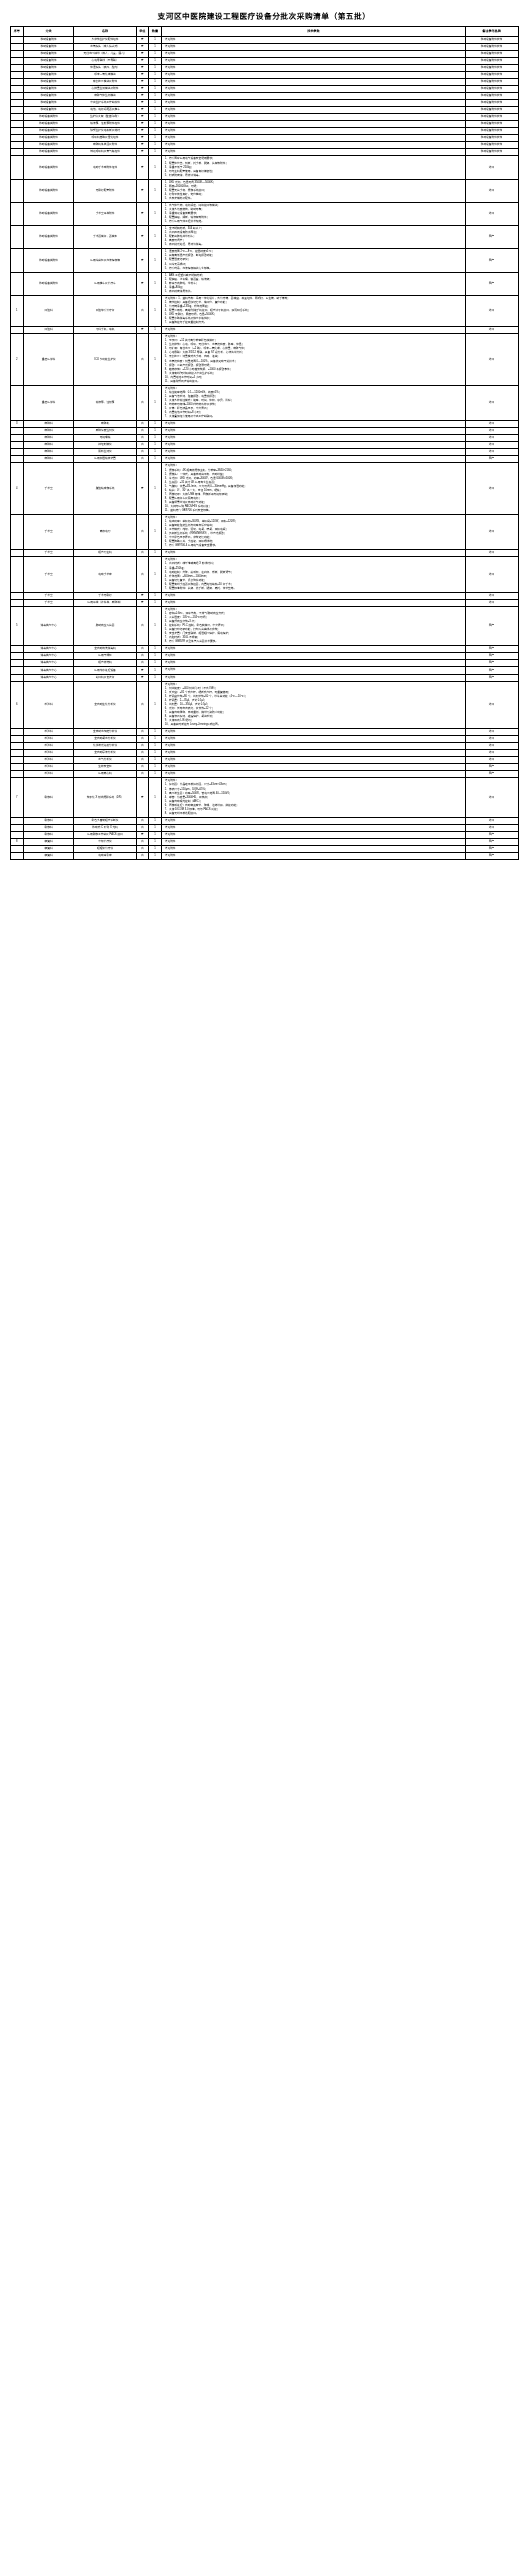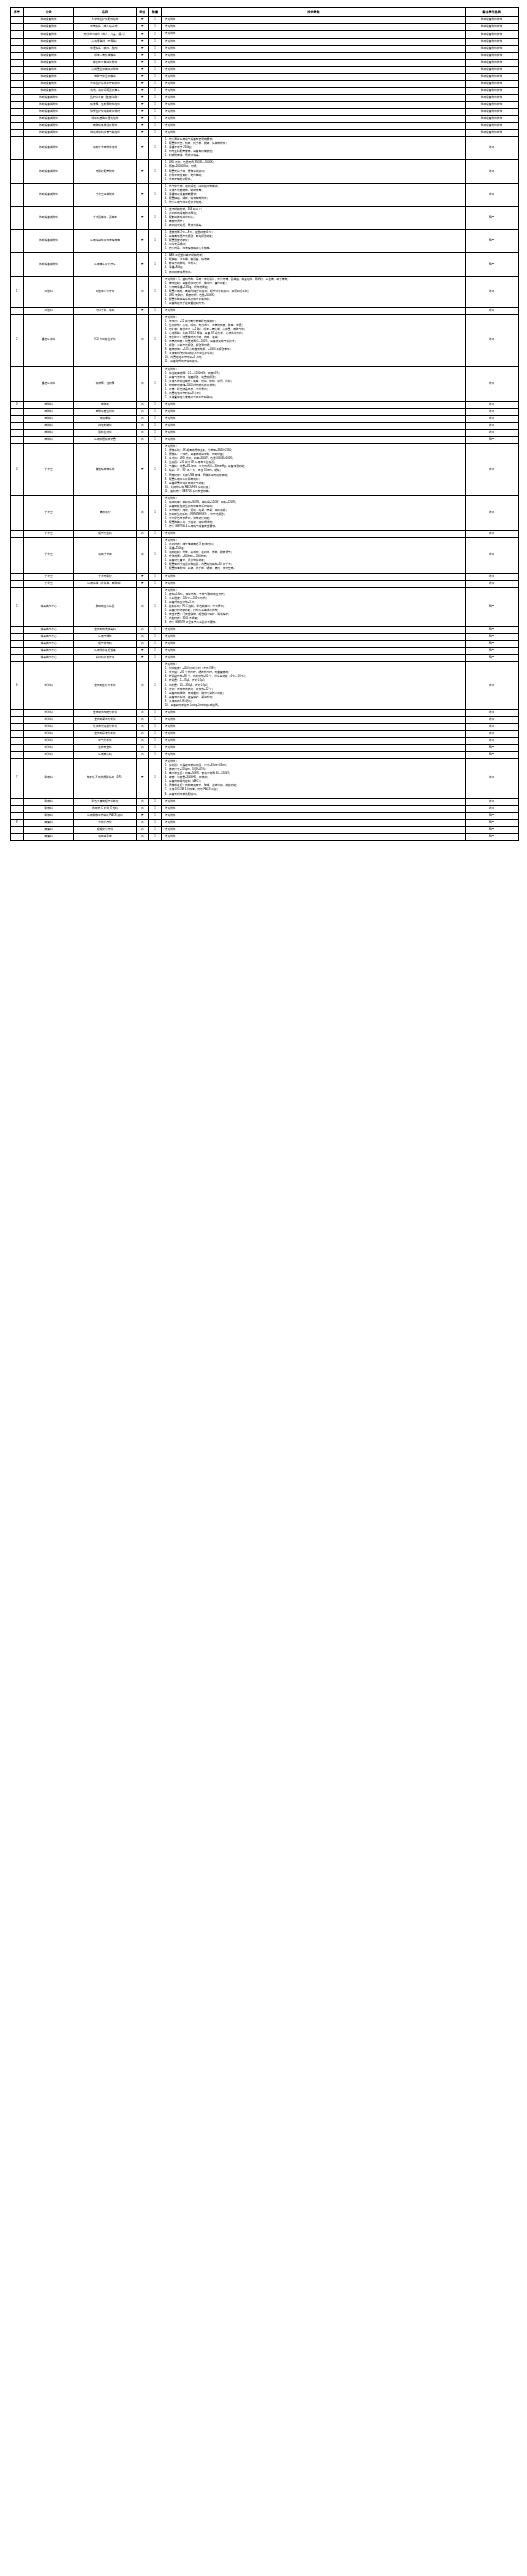--- a/index.html
+++ b/index.html
@@ -16,20 +16,21 @@
   col.c-qty{width:13.4px;}
   col.c-spec{width:298px;}
   col.c-remark{width:52px;}
   td.spec{text-align:left;padding:1px 2.6px;line-height:1.5;white-space:pre-line;}
   td.cat,td.name{text-align:center;}
 </style>
 </head>
 <body>
 
 <div class="page">
+  <div class="doc-title">支河区中医院建设工程医疗设备分批次采购清单（第五批）</div>
 
   <table>
     <colgroup>
       <col class="c-no">
         <col class="c-cat">
         <col class="c-name">
         <col class="c-unit">
         <col class="c-qty">
         <col class="c-spec">
         <col class="c-remark">

